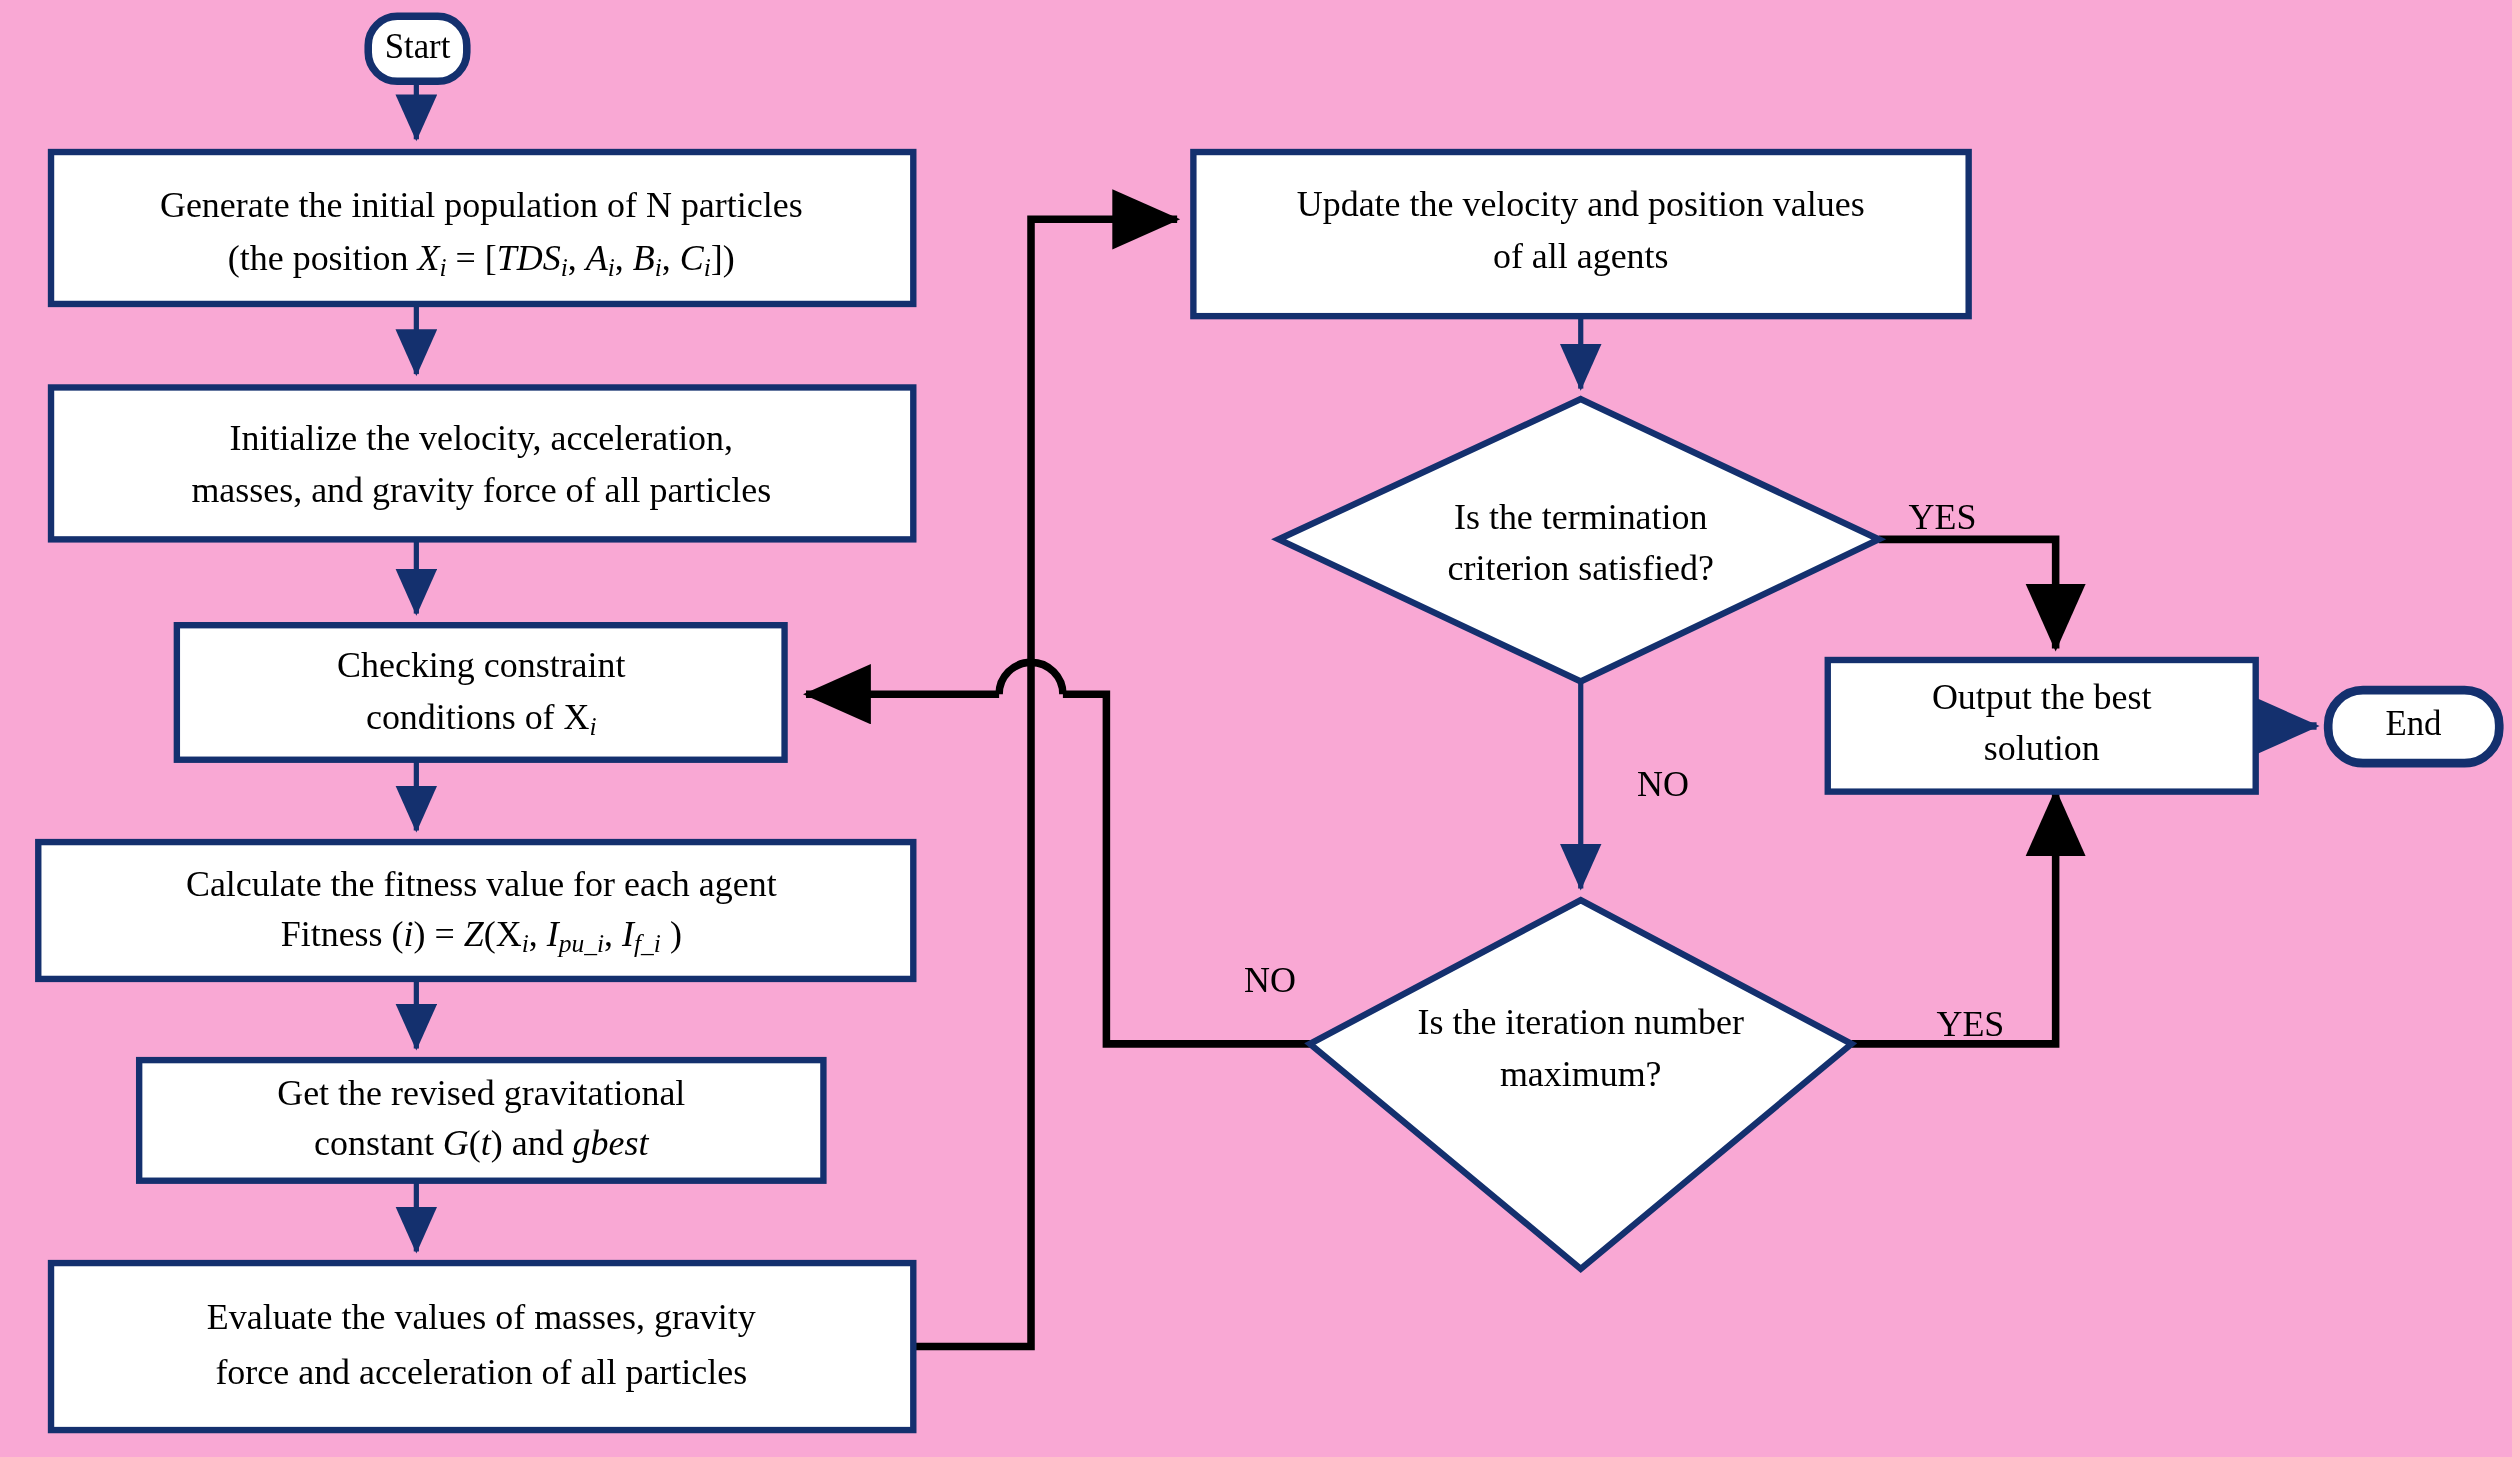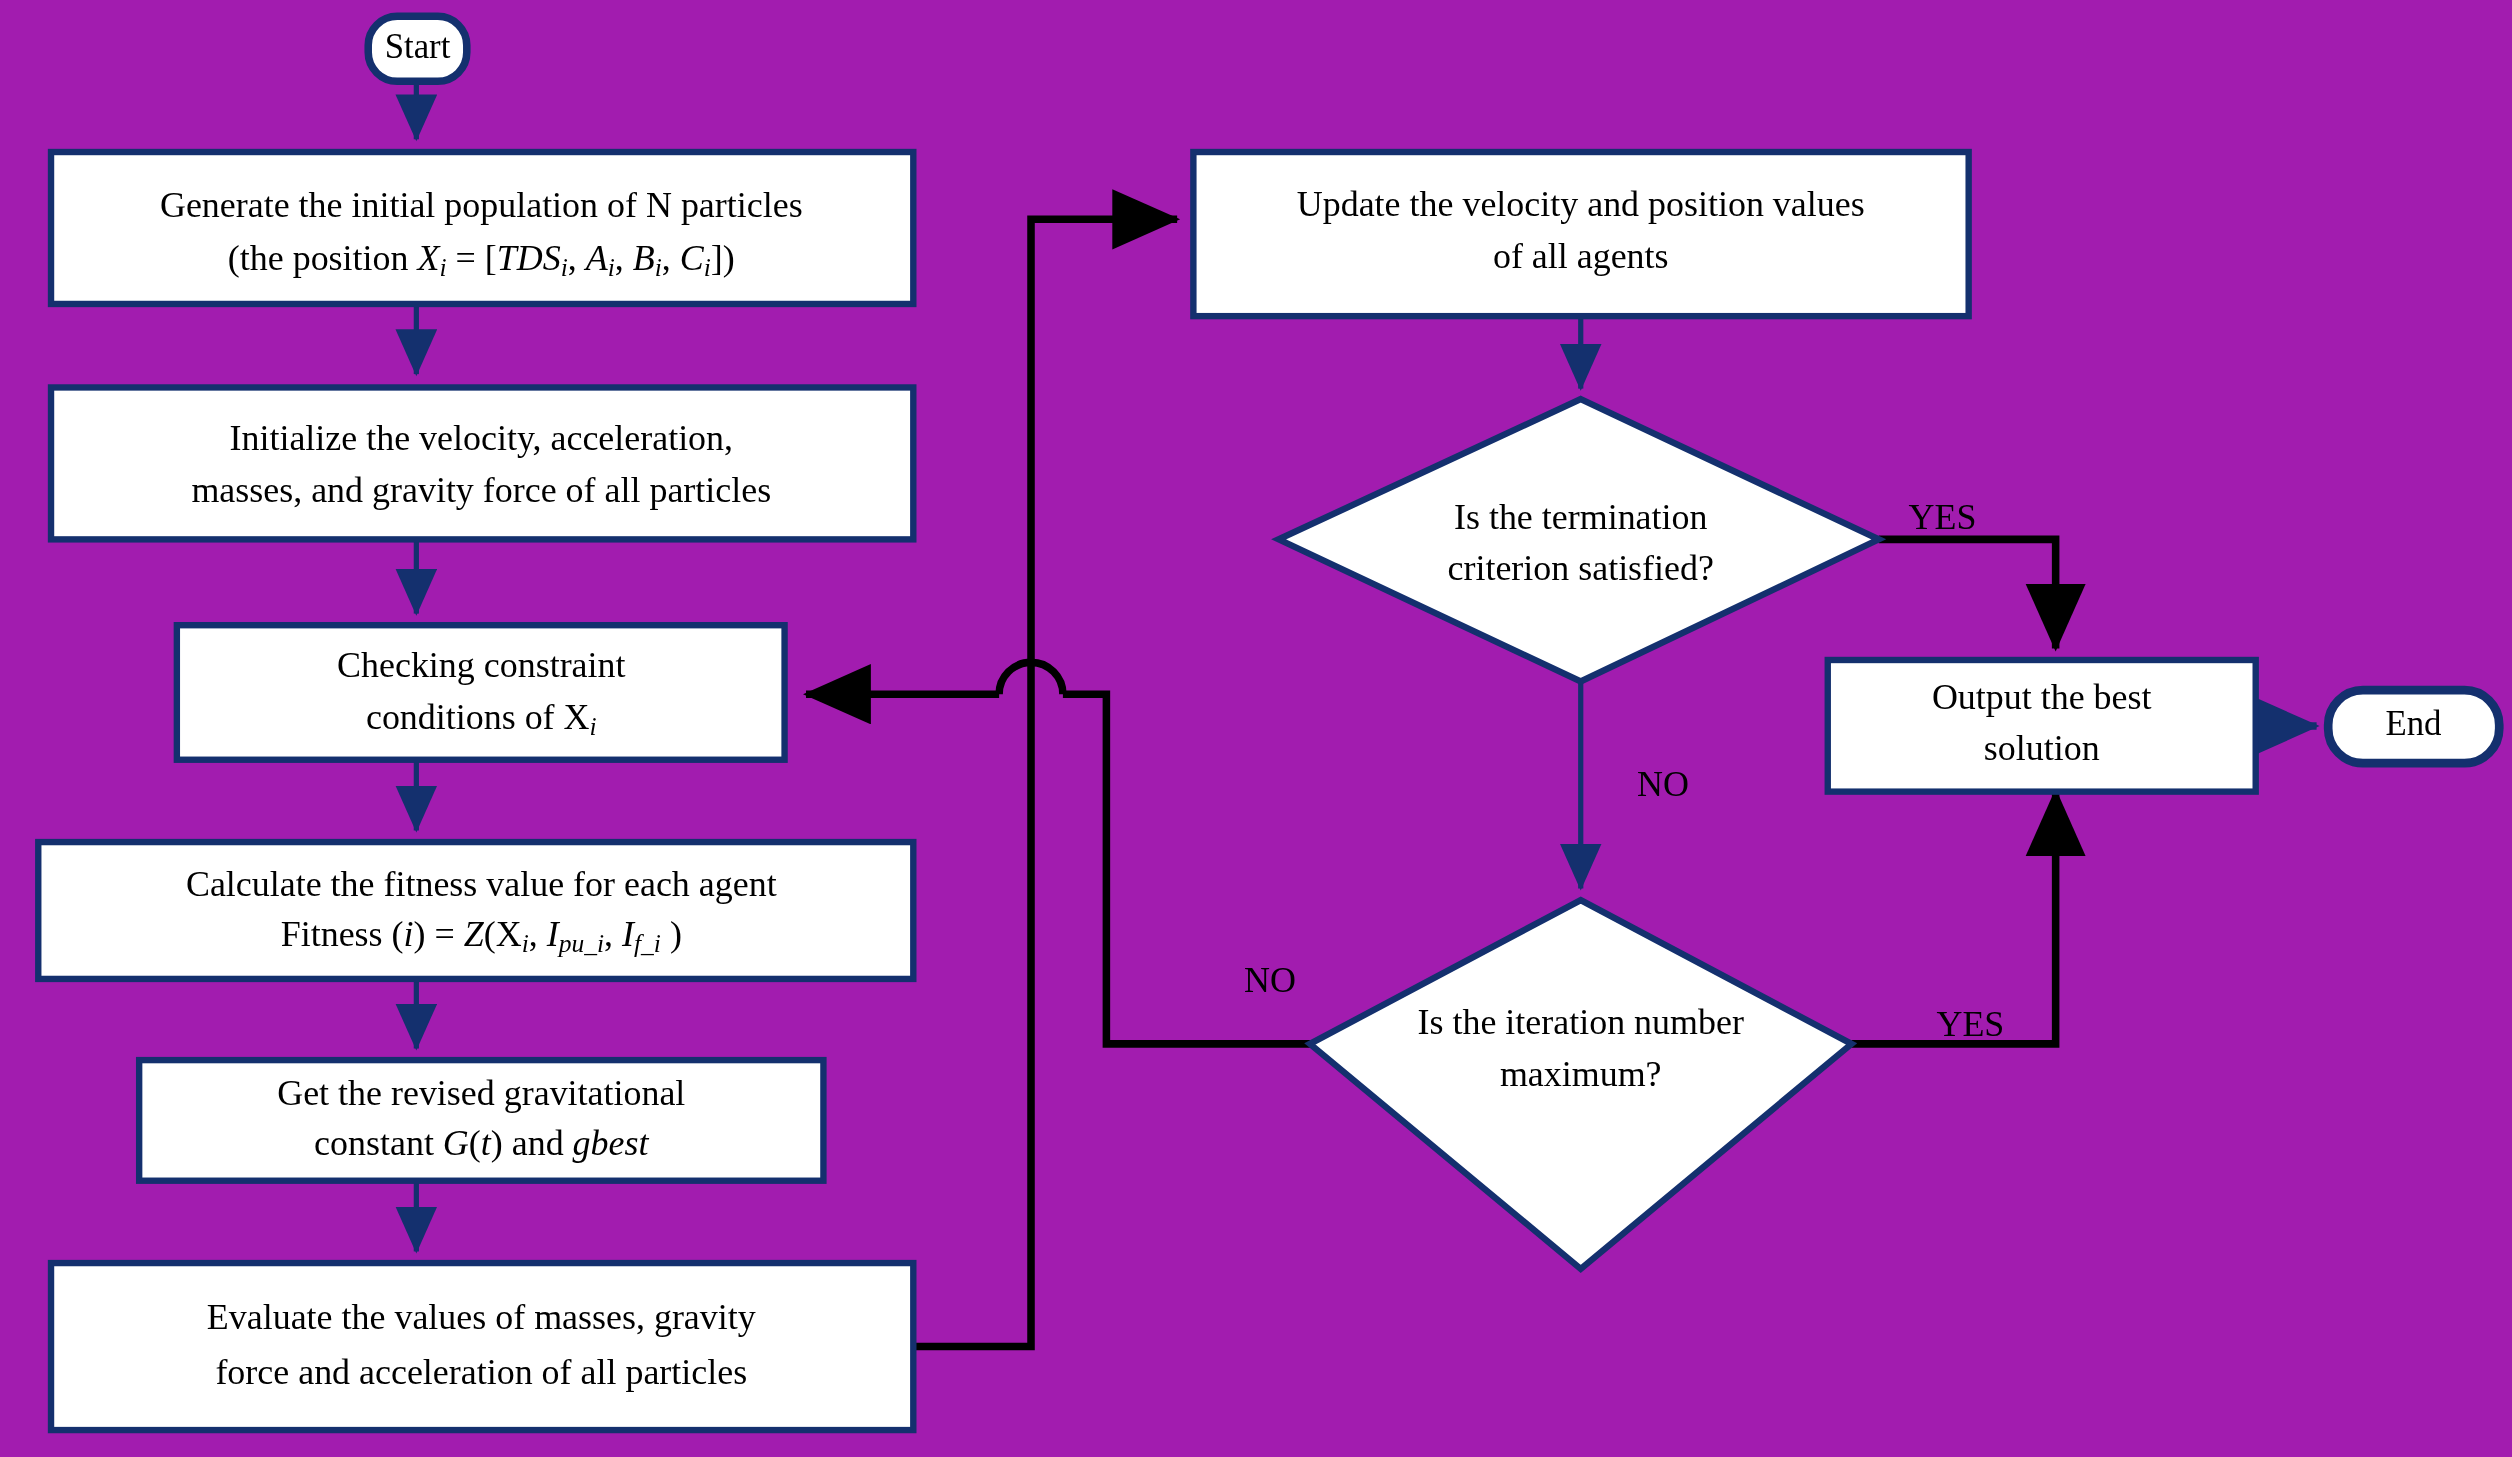--- a/index.html
+++ b/index.html
@@ -5,21 +5,21 @@
 <style>
   html, body {
     margin: 0;
     padding: 0;
     background: #ffffff;
   }
   #flow-root {
     position: relative;
     width: 2512px;
     height: 1458px;
-    background: #a21caf;
+    background: #f9a8d4;
     font-family: "Liberation Serif", "DejaVu Serif", serif;
     overflow: hidden;
   }
   svg#flow-canvas {
     position: absolute;
     top: 0; left: 0;
     width: 2512px;
     height: 1458px;
   }
   .node-text {

